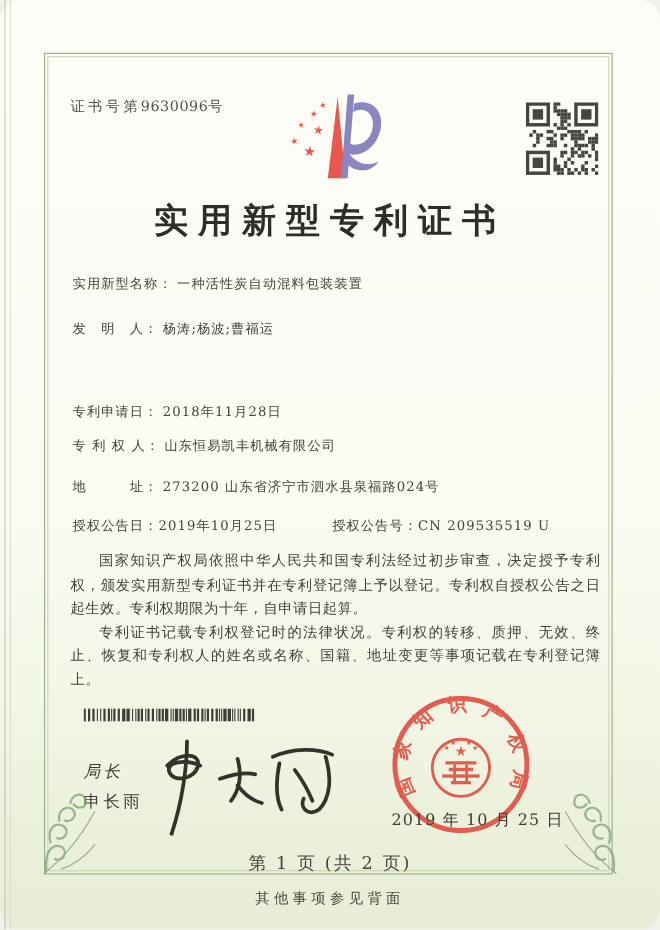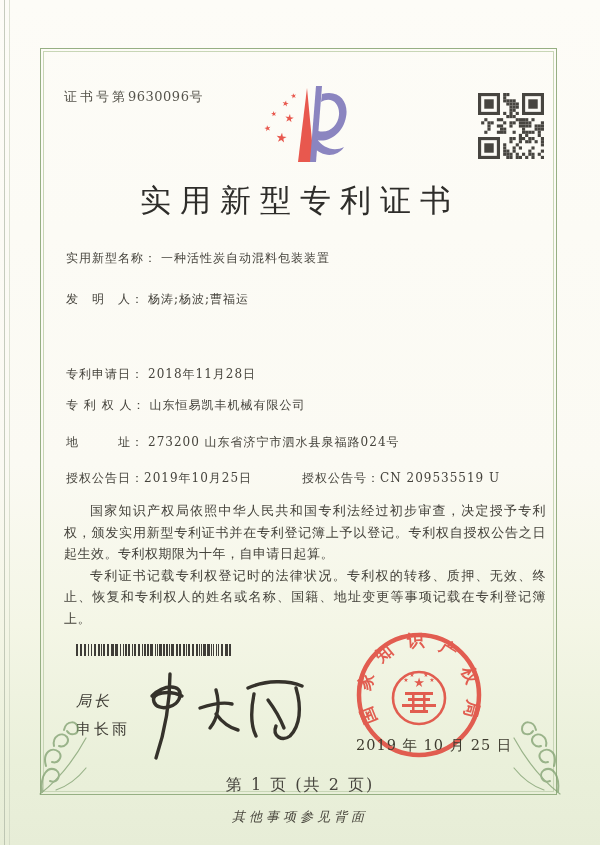--- a/index.html
+++ b/index.html
@@ -5,40 +5,41 @@
   * { margin:0; padding:0; box-sizing:border-box; }
   html,body { width:600px; height:845px; }
   body {
     font-family:"DejaVu Serif","Liberation Serif",serif;
     background:#f2f1ec;
     position:relative; overflow:hidden;
   }
   .page {
     position:absolute; inset:0;
     background:linear-gradient(180deg,#fdfcf7 0%,#fbfaf3 55%,#f4f6e6 74%,#eaf0da 90%,#e7edd7 100%);
+    border-radius:19px;
   }
   .scan-edge {
     position:absolute; left:4px; top:0; bottom:0; width:6px;
     border-left:1.5px solid #a9b2a0; border-right:1px solid #ccd4c0; opacity:.65;
   }
   .frame {
     position:absolute; left:40px; top:48px; width:517px; height:747px;
     border:1.5px solid #96af83;
     outline:1px solid #c8d6b6; outline-offset:-4px;
   }
   .cert-no {
     position:absolute; left:64px; top:88px;
     font-size:13px; color:#55534b; letter-spacing:3px; white-space:nowrap;
   }
   .cert-no .num { letter-spacing:0.5px; }
   .logo { position:absolute; left:260px; top:78px; width:88px; height:90px; }
   .qr { position:absolute; left:478px; top:93px; width:66px; height:66px; }
   .title {
     position:absolute; left:0; right:0; top:180px; text-align:center;
-    font-size:31px; color:#2e2d2a; letter-spacing:9px; font-weight:400;
+    font-size:31px; color:#2e2d2a; letter-spacing:9px; font-weight:700;
   }
   .field-row {
     position:absolute; left:66px; width:470px;
     font-size:12px; color:#45433c; letter-spacing:1px; white-space:nowrap;
   }
   .field-row .lbl { margin-right:4px; }
   .grant-no { position:absolute; left:236px; top:0; }
   .body-text {
     position:absolute; left:64px; top:500px; width:482px;
     font-size:13px; line-height:21.5px; color:#44423b;
@@ -48,21 +49,21 @@
   .barcode { position:absolute; left:76px; top:644px; width:156px; height:12px; }
   .officer-title { position:absolute; left:76px; top:692px; font-size:15px; letter-spacing:3px; color:#3c3a33;font-style:italic; }
   .officer-name  { position:absolute; left:76px; top:720px; font-size:15px; letter-spacing:3px; color:#3c3a33; }
   .signature { position:absolute; left:130px; top:666px; width:185px; height:100px; }
   .seal { position:absolute; left:352px; top:628px; width:134px; height:134px; opacity:.88; }
   .seal-date {
     position:absolute; left:356px; top:736px; font-size:14.5px; color:#3e3b2f;
     letter-spacing:1px; white-space:nowrap; z-index:5;
   }
   .footer-page { position:absolute; left:0; right:0; top:775px; text-align:center; font-size:16px; letter-spacing:2px; color:#46443d; }
-  .footer-note { position:absolute; left:0; right:0; top:808px; text-align:center; font-size:13px; letter-spacing:4px; color:#4a483f; font-style:italic; }
+  .footer-note { position:absolute; left:0; right:0; top:808px; text-align:center; font-size:13px; letter-spacing:4px; color:#4a483f; }
   .flourish { position:absolute; width:92px; height:95px; top:702px; }
   .flourish.left { left:36px; }
   .flourish.right { right:36px; transform:scaleX(-1); }
 </style>
 </head>
 <body>
 
 <div class="page">
   <div class="scan-edge"></div>
   <div class="frame"></div>

